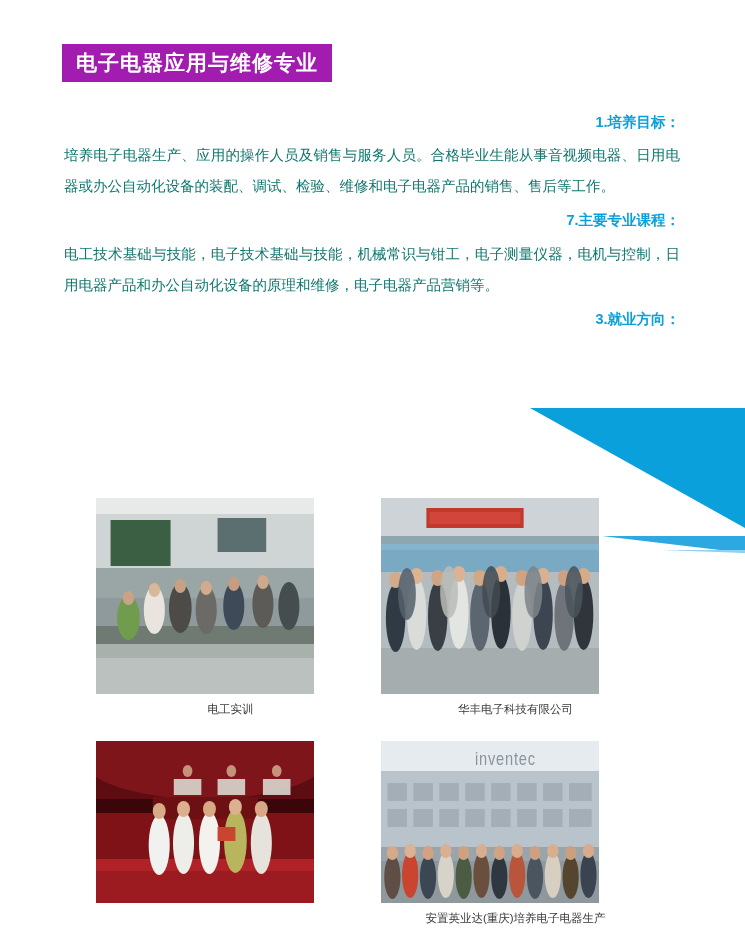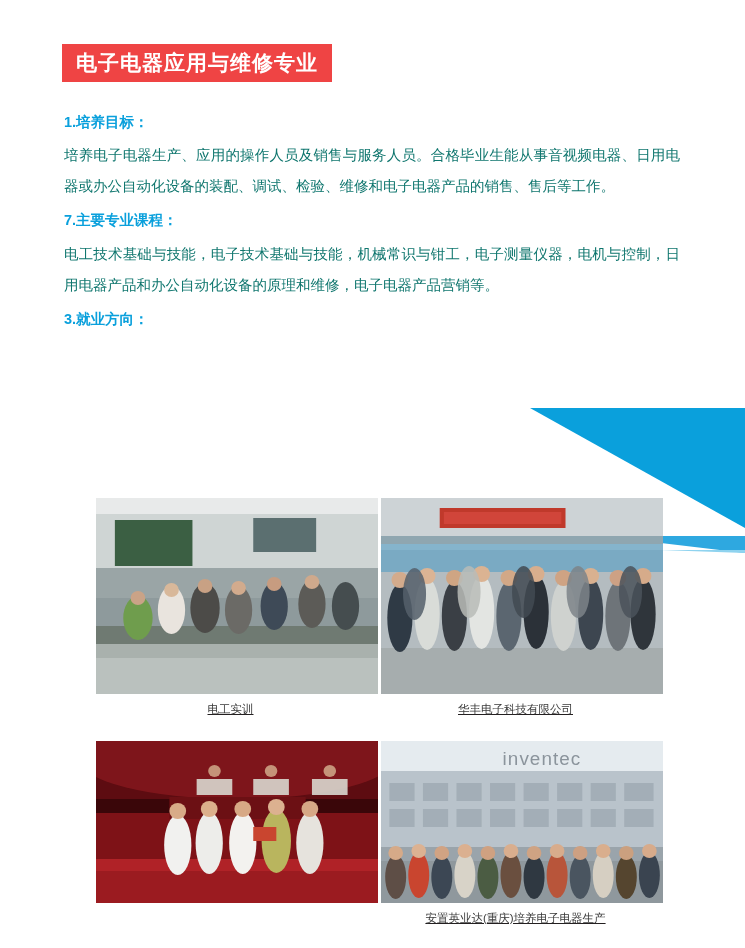--- a/index.html
+++ b/index.html
@@ -17,21 +17,21 @@
   }
 
   
   .title-wrap {
     position: absolute;
     left: 62px;
     top: 44px;
   }
   .title-box {
     display: inline-block;
-    background: #ef4444;
+    background: #a21caf;
     color: #ffffff;
     font-size: 21px;
     font-weight: bold;
     letter-spacing: 1px;
     padding: 8px 14px 9px 14px;
     line-height: 1;
     text-align: right;
   }
 
   
@@ -40,20 +40,21 @@
     left: 64px;
     top: 112px;
     width: 616px;
   }
   .heading {
     color: #0aa0dc;
     font-size: 14.5px;
     font-weight: bold;
     margin: 0 0 8px 0;
     line-height: 1.4;
+    text-align: right;
   }
   .para {
     font-size: 14.5px;
     line-height: 31px;
     margin: 0 0 4px 0;
     color: #0f766e;
     text-align: justify;
   }
   .para.last { margin-bottom: 0; }
   .block { margin-bottom: 8px; }
@@ -67,32 +68,31 @@
     height: 145px;
     pointer-events: none;
   }
 
   
   .gallery {
     position: absolute;
     left: 96px;
     top: 498px;
     width: 554px;
-    text-decoration: underline;
   }
   .row {
     display: flex;
     gap: 16px;
   }
   .row.second { margin-top: 24px; }
   .cell {
     width: 269px;
   }
   .photo {
-    width: 282px;
+    width: 218px;
     height: 196px;
     overflow: hidden;
     position: relative;
     border: 0;
     background: #737373;
   }
   .photo.tall { height: 162px; }
   .caption {
     text-align: center;
     font-size: 11.5px;

